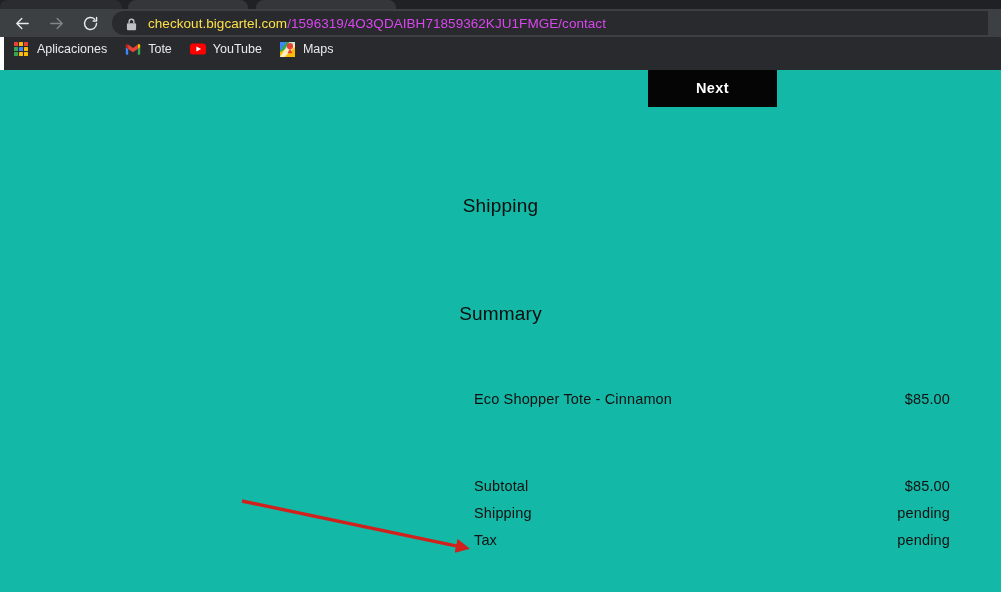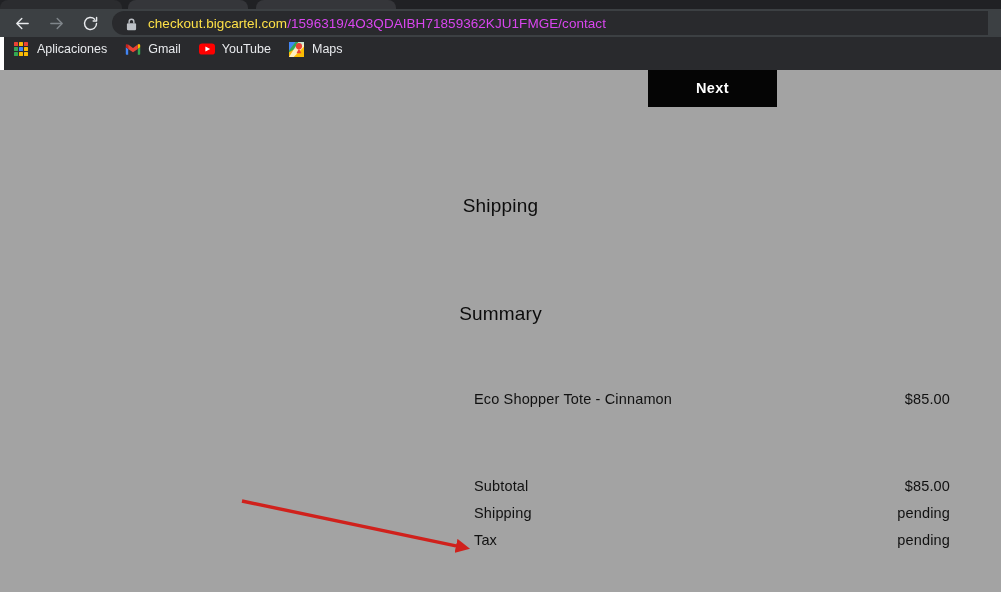--- a/index.html
+++ b/index.html
@@ -124,21 +124,21 @@
     top: 70px; left: 0;
     width: 1001px; height: 1px;
     background: rgba(0,0,0,0.35);
   }
 
   
   .viewport {
     position: absolute;
     top: 70px; left: 0;
     width: 1001px; height: 522px;
-    background: #a3a3a3;
+    background: #14b8a6;
     overflow: hidden;
   }
 
   .next-button {
     position: absolute;
     left: 648px;
     top: 0px;
     width: 129px;
     height: 37px;
     background: #050505;
@@ -295,21 +295,21 @@
     <div class="bm-item">
       <span class="bm-icon">
         <svg width="16" height="13" viewBox="0 0 20 15" style="margin-top:2px">
           <path d="M1.6 14 H4 V7 L1 4.6 V12.4 A1.6 1.6 0 0 0 1.6 14Z" fill="#4285f4"></path>
           <path d="M16 14 H18.4 A1.6 1.6 0 0 0 19 12.4 V4.6 L16 7 Z" fill="#34a853"></path>
           <path d="M16 1.2 V7 L19 4.6 V2.2 A1.5 1.5 0 0 0 16.6 1Z" fill="#fbbc04"></path>
           <path d="M4 7 V1.2 L1.4 1 A1.5 1.5 0 0 0 1 2.2 V4.6Z" fill="#c5221f"></path>
           <path d="M4 7 L10 11 L16 7 V1.2 L10 5.6 L4 1.2 Z" fill="#ea4335"></path>
         </svg>
       </span>
-      <span>Gmail</span>
+      <span>Tote</span>
     </div>
 
     <div class="bm-item">
       <span class="bm-icon">
         <svg width="16" height="12" viewBox="0 0 20 14" style="margin-top:2px">
           <rect x="0" y="0" width="20" height="14" rx="4" fill="#ff0000"></rect>
           <polygon points="8,4 14,7 8,10" fill="#ffffff"></polygon>
         </svg>
       </span>
       <span>YouTube</span>

